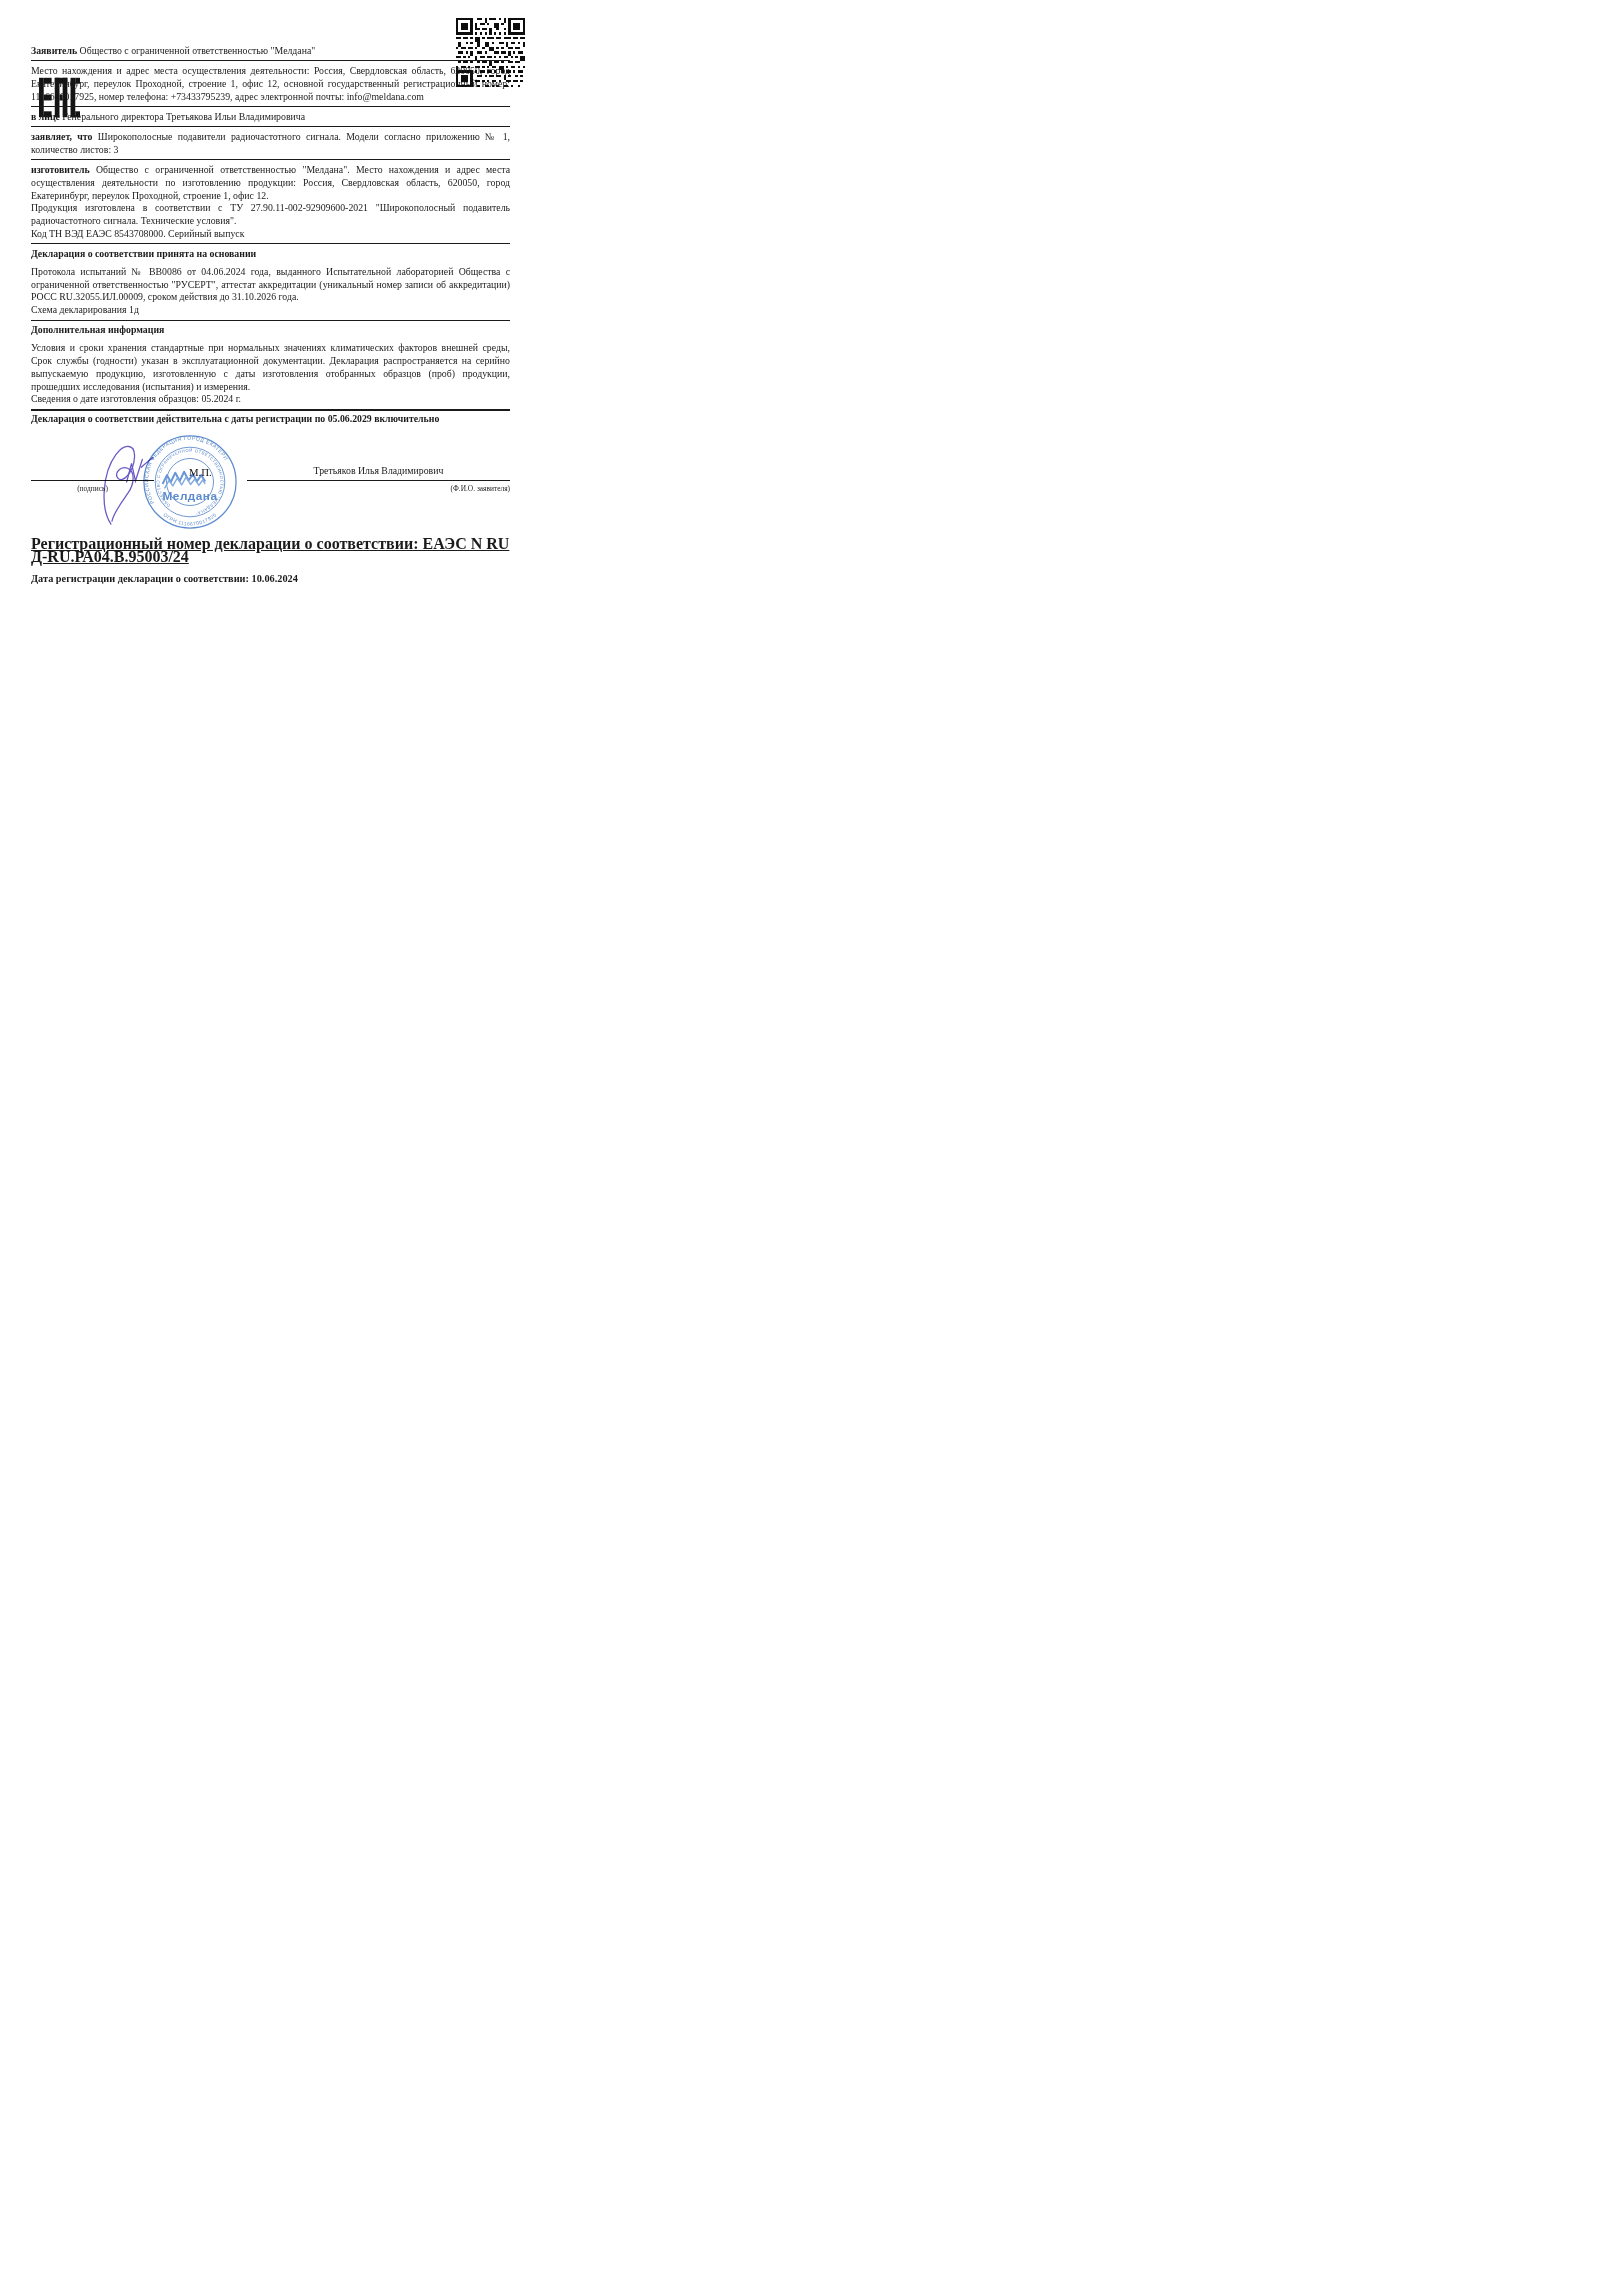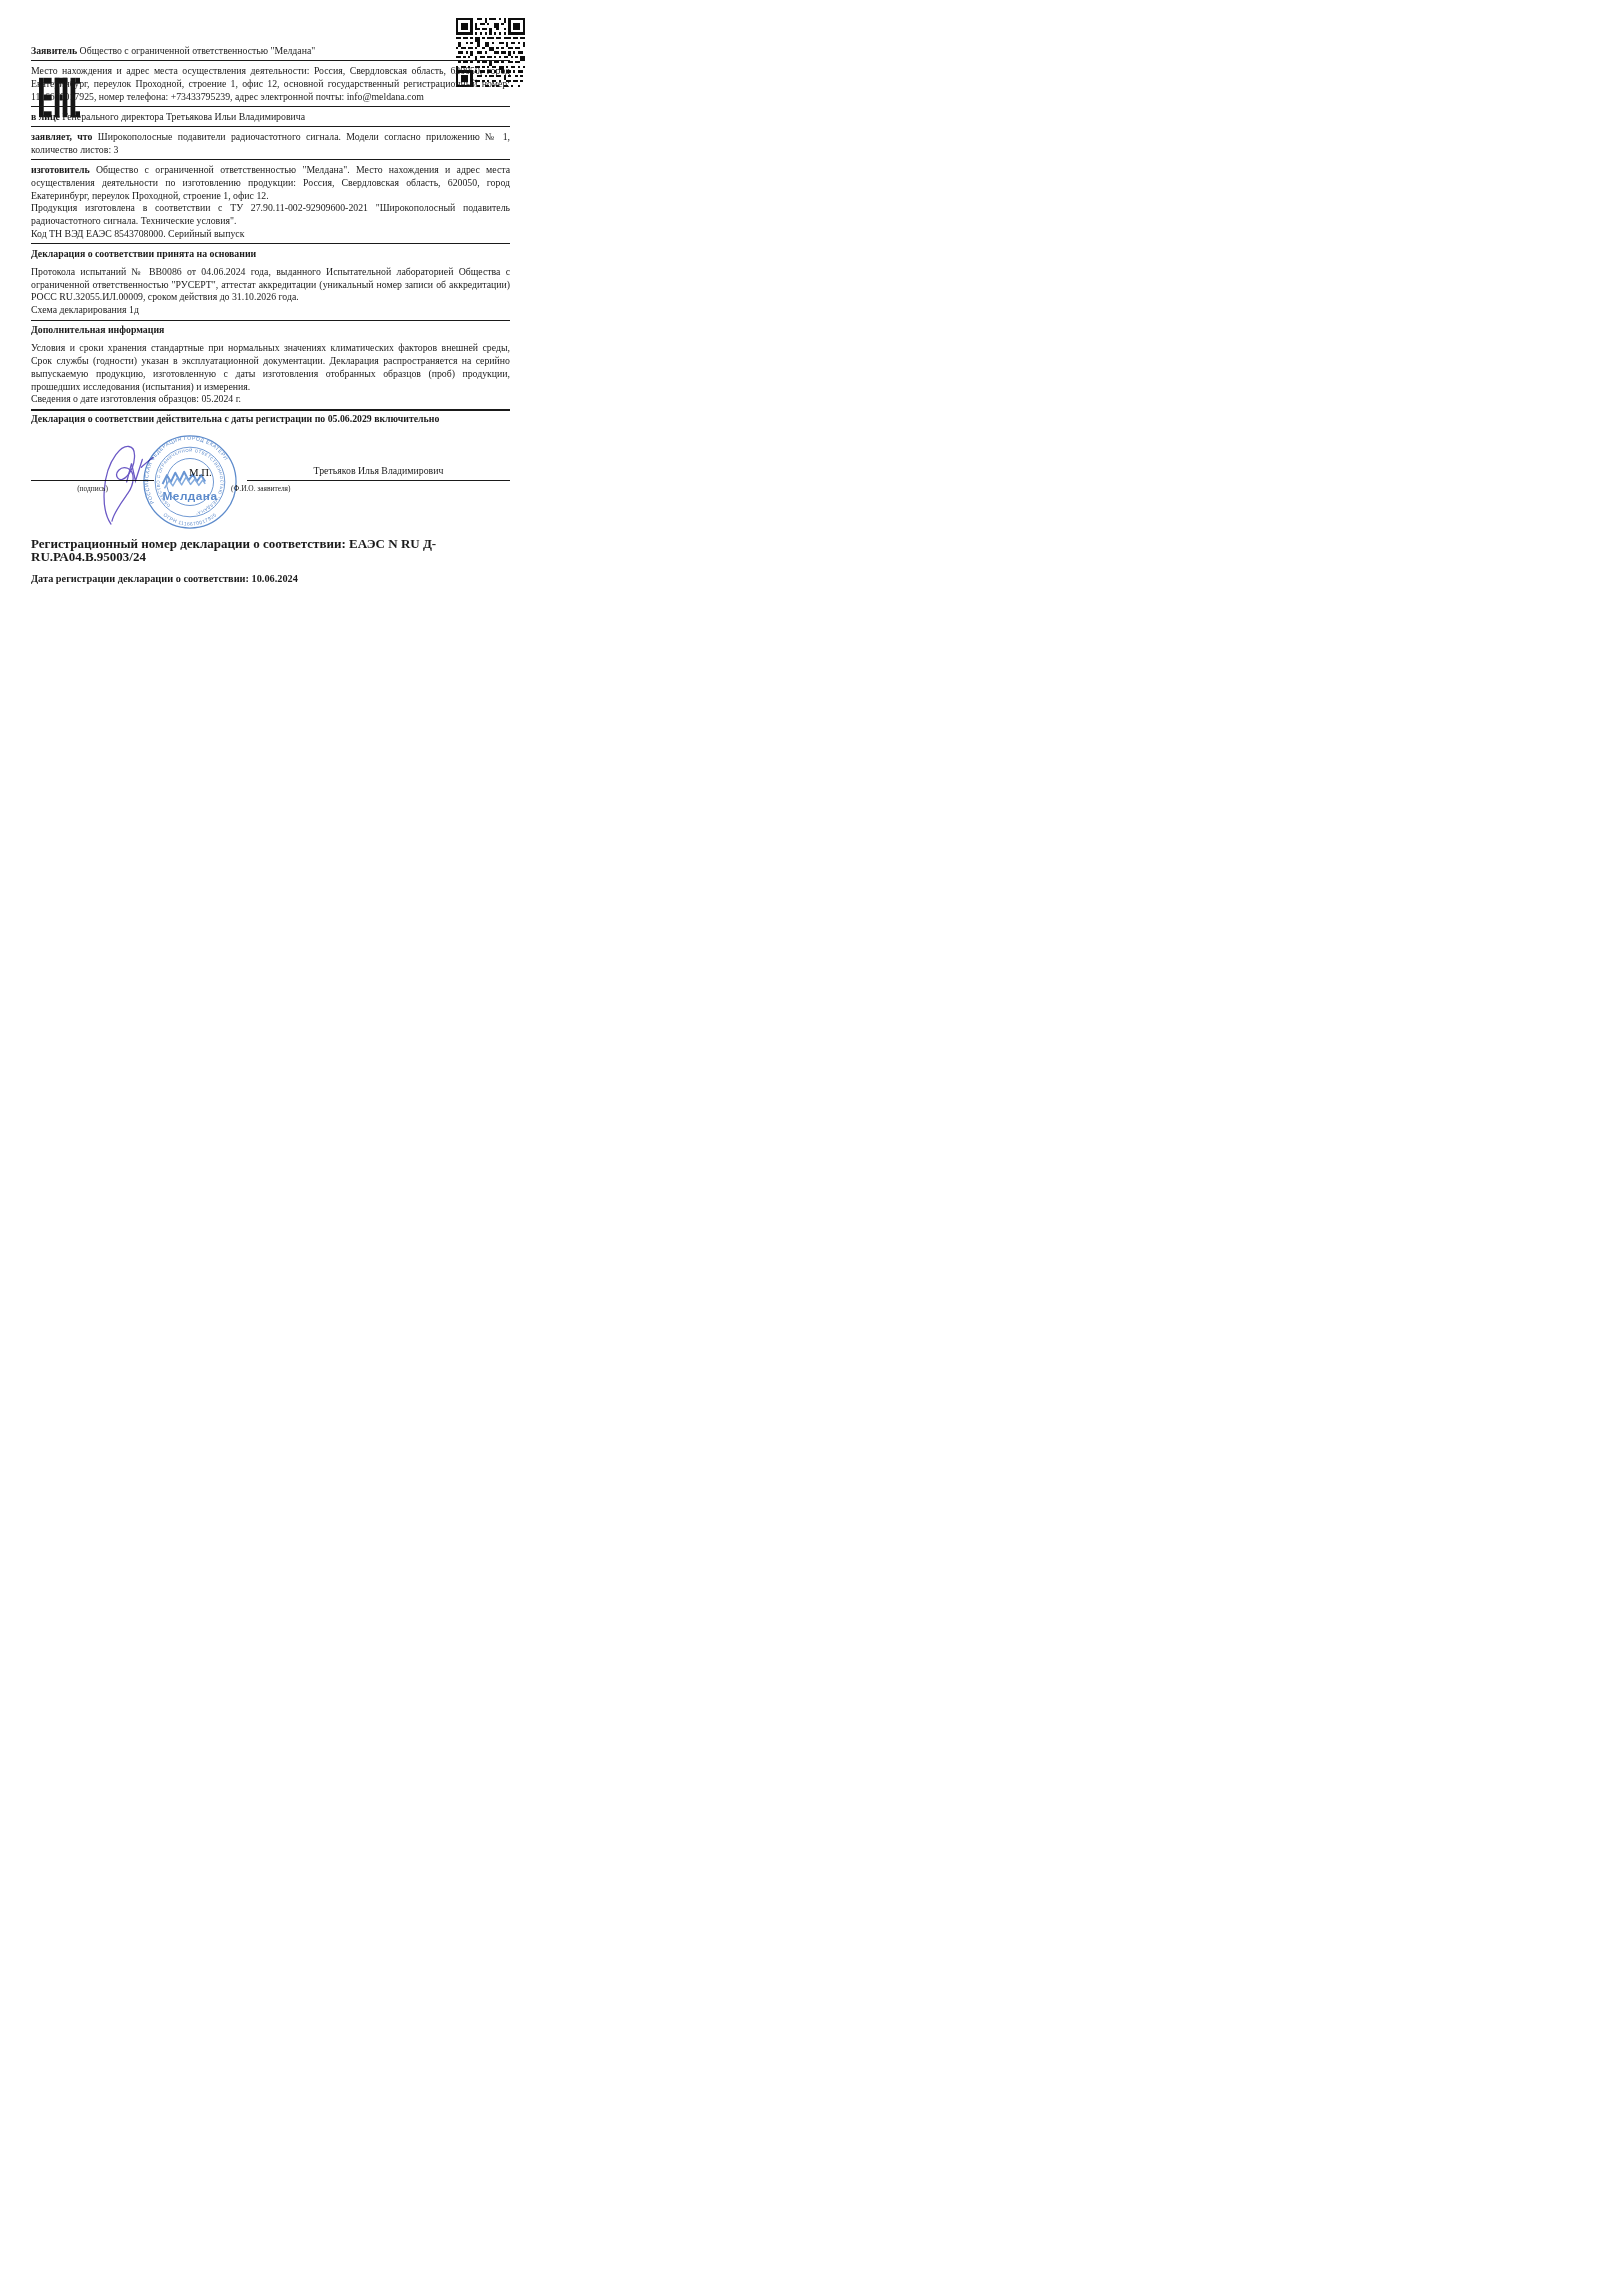--- a/index.html
+++ b/index.html
@@ -68,21 +68,21 @@
     border-top: 1.5px solid #1a1a1a;
   }
   .sig-line.left  { left: 0;     width: 123px; }
   .sig-line.right { left: 216px; width: 263px; }
   .cap {
     position: absolute;
     top: 45px;
     font-size: 7.4px;
   }
   .cap-sign { left: 0;     width: 123px; text-align: center; }
-  .cap-fio  { left: 200px; width: 263px; text-align: left; }
+  .cap-fio  { left: 216px; width: 263px; text-align: right; }
   .fio {
     position: absolute;
     left: 216px;
     top: 25.5px;
     width: 263px;
     text-align: center;
     font-size: 9.8px;
   }
   .mp {
     position: absolute;
@@ -113,21 +113,21 @@
   }
   .autograph {
     position: absolute;
     left: 63px;
     top: -3.9px;
     width: 79px;
     height: 93px;
     mix-blend-mode: multiply;
     z-index: 2;
   }
-  .reg  { margin-top: 12.8px; font-size: 13px; }
+  .reg  { margin-top: 12.8px; font-size: 16px; text-decoration: underline; }
   .reg2 { margin-top: 9.8px; font-size: 10.3px; }
 </style>
 </head>
 <body>
 
 <div class="page">
 
   <svg class="eac-logo" viewBox="0 0 104 100" aria-hidden="true">
     <g fill="#141414">
       <rect x="0" y="0" width="12" height="100"></rect>

